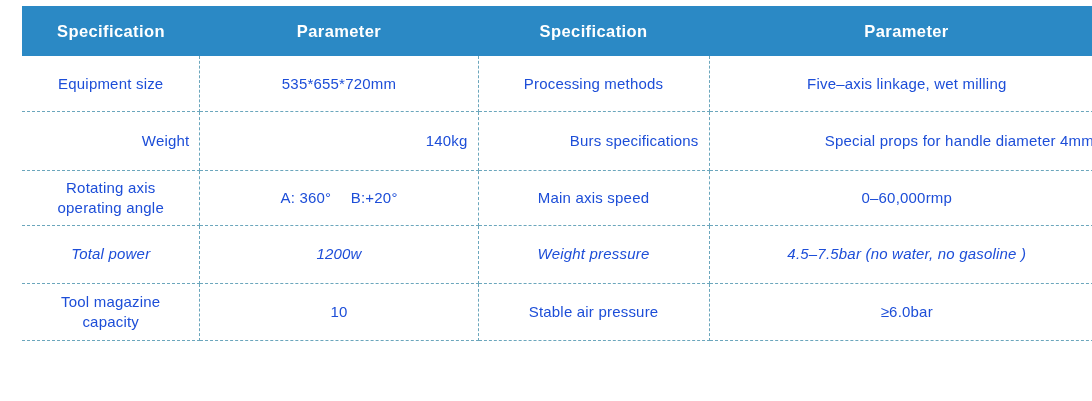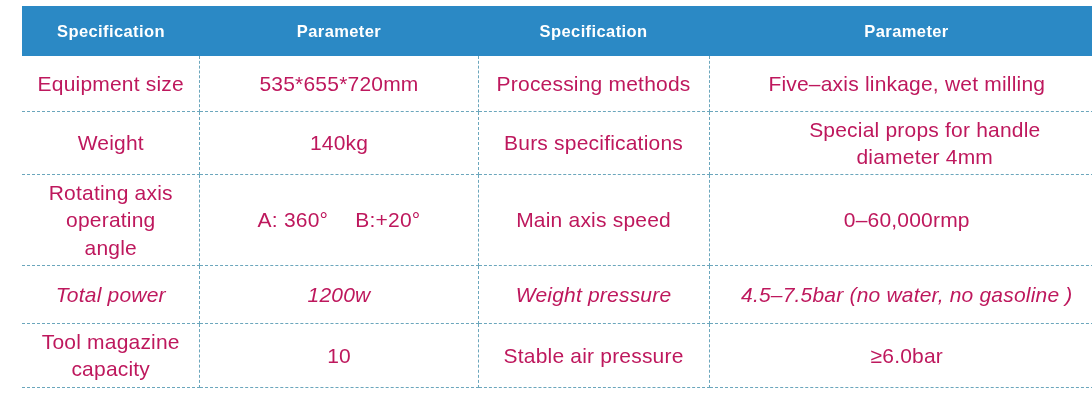--- a/index.html
+++ b/index.html
@@ -34,37 +34,37 @@
     font-weight: bold;
     letter-spacing: 0.4px;
     text-align: center;
     vertical-align: middle;
     border: none;
   }
 
   tbody td {
     text-align: center;
     vertical-align: middle;
-    font-size: 21px;
-    color: #be185d;
+    font-size: 15px;
+    color: #1d4ed8;
     letter-spacing: 0.2px;
     line-height: 1.3;
     border-bottom: 1px dashed #6BA6BC;
     padding: 4px 10px;
     white-space: pre-wrap;
   }
   
   tbody td:nth-child(1),
   tbody td:nth-child(2),
   tbody td:nth-child(3) {
     border-right: 1px dashed #6BA6BC;
   }
 
   tbody tr:nth-child(1) td { height: 55px; }
-  tbody tr:nth-child(2) td { height: 59px; }
+  tbody tr:nth-child(2) td { height: 59px; text-align: right; }
   tbody tr:nth-child(3) td { height: 55px; }
   tbody tr:nth-child(4) td { height: 58px; font-style: italic; }
   tbody tr:nth-child(5) td { height: 57px; }
   tbody tr:nth-child(6) td { height: 55px; }
 
   .cell-text { display: inline-block; }
   
   tbody tr:nth-child(2) td:nth-child(4) .cell-text { max-width: 320px; margin-left: 36px; }
   tbody tr:nth-child(3) td:nth-child(1) .cell-text { max-width: 128px; }
   tbody tr:nth-child(6) td:nth-child(1) .cell-text { max-width: 130px; margin-top: 48px; }

